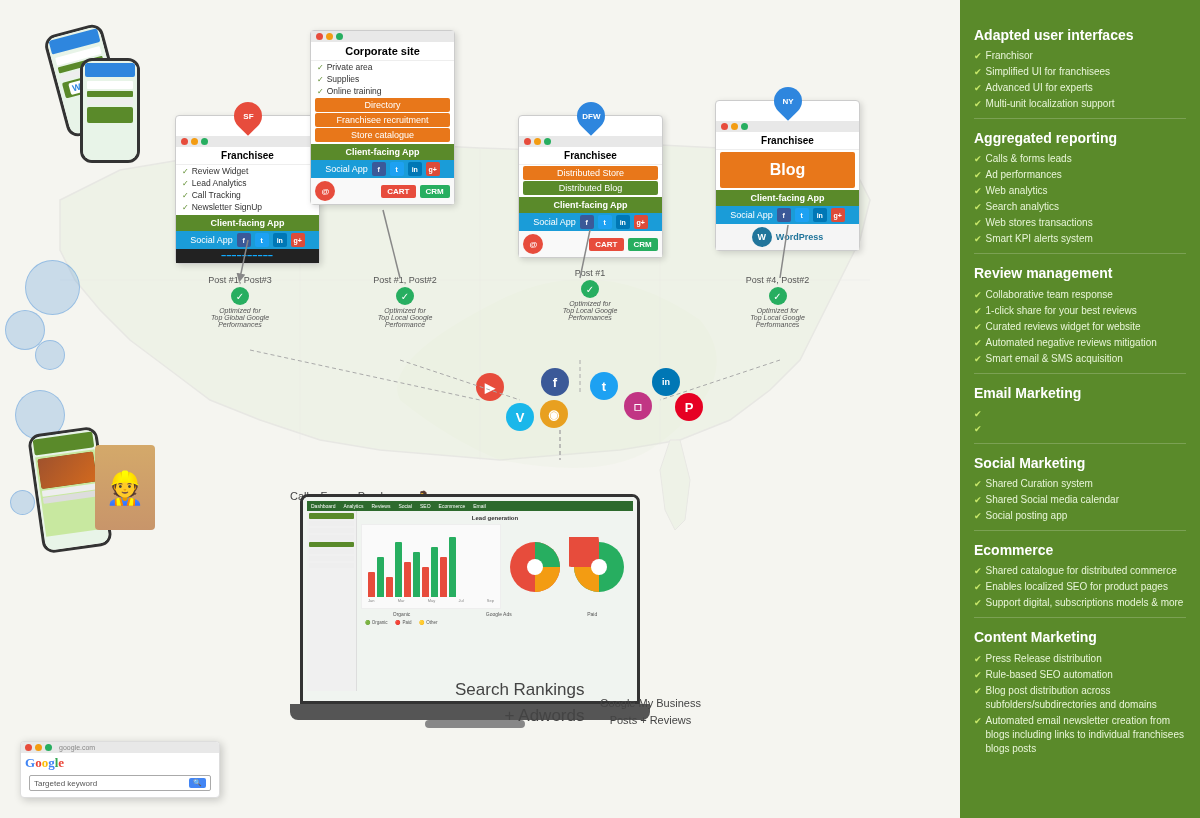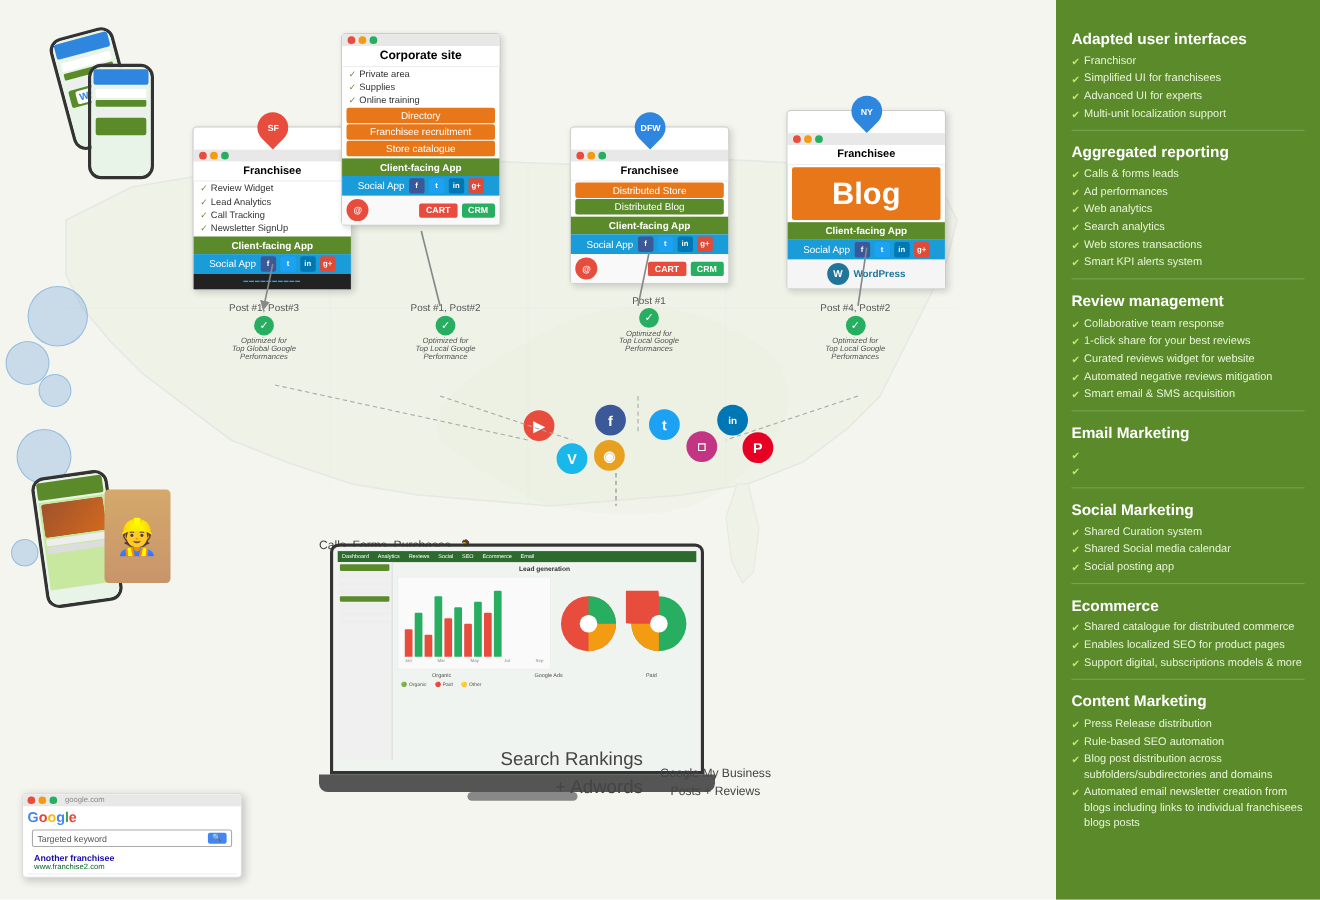--- a/index.html
+++ b/index.html
@@ -536,21 +536,21 @@
         <div class="pin-inner">NY</div>
       </div>
     </div>
     <div class="box-titlebar">
       <span class="dot dot-r"></span>
         <span class="dot dot-y"></span>
         <span class="dot dot-g"></span>
     </div>
     <div class="box-title">Franchisee</div>
     <div style="background:#e8771a;color:#fff;padding:10px 8px;text-align:center;margin:2px 4px;border-radius:2px;">
-      <div style="font-size:28px;font-weight:bold;line-height:1;">Blog</div>
+      <div style="font-size:16px;font-weight:bold;line-height:1;">Blog</div>
     </div>
     <div class="client-facing-bar">Client-facing App</div>
     <div class="social-bar">
       <span>Social App</span>
       <div class="social-icon fb">f</div>
       <div class="social-icon tw">t</div>
       <div class="social-icon li">in</div>
       <div class="social-icon gp">g+</div>
     </div>
     <div class="wp-bar">
@@ -730,32 +730,28 @@
 
   <div class="google-box">
     <div class="google-titlebar">
       <span class="dot dot-r"></span>
         <span class="dot dot-y"></span>
         <span class="dot dot-g"></span>
       <span style="font-size:7px;color:#888;margin-left:4px;">google.com</span>
     </div>
     <div style="padding:2px 4px;">
       <div style="display:flex;align-items:center;gap:2px;">
-        <span style="font-size:13px;font-weight:bold;">
+        <span style="font-size:13px;font-weight:bold;font-family:Liberation Serif, serif;">
           <span style="color:#4285f4">G</span><span style="color:#ea4335">o</span><span style="color:#fbbc04">o</span><span style="color:#4285f4">g</span><span style="color:#34a853">l</span><span style="color:#ea4335">e</span>
         </span>
       </div>
       <div class="google-search-bar">
         <span style="font-size:8px;color:#555;flex:1;">Targeted keyword</span>
         <span style="background:#4285f4;color:#fff;padding:1px 4px;border-radius:2px;font-size:7px;">🔍</span>
       </div>
-      <div class="google-result">
-        <div class="result-title">Another franchisee</div>
-        <div class="result-url">www.franchise2.com</div>
-      </div>
     </div>
   </div>
 
 </div>
 
 <div class="sidebar">
   <div>
     <div class="sidebar-section-title">Adapted user interfaces</div>
     <div class="sidebar-item">
         <span class="sidebar-check">✔</span>

